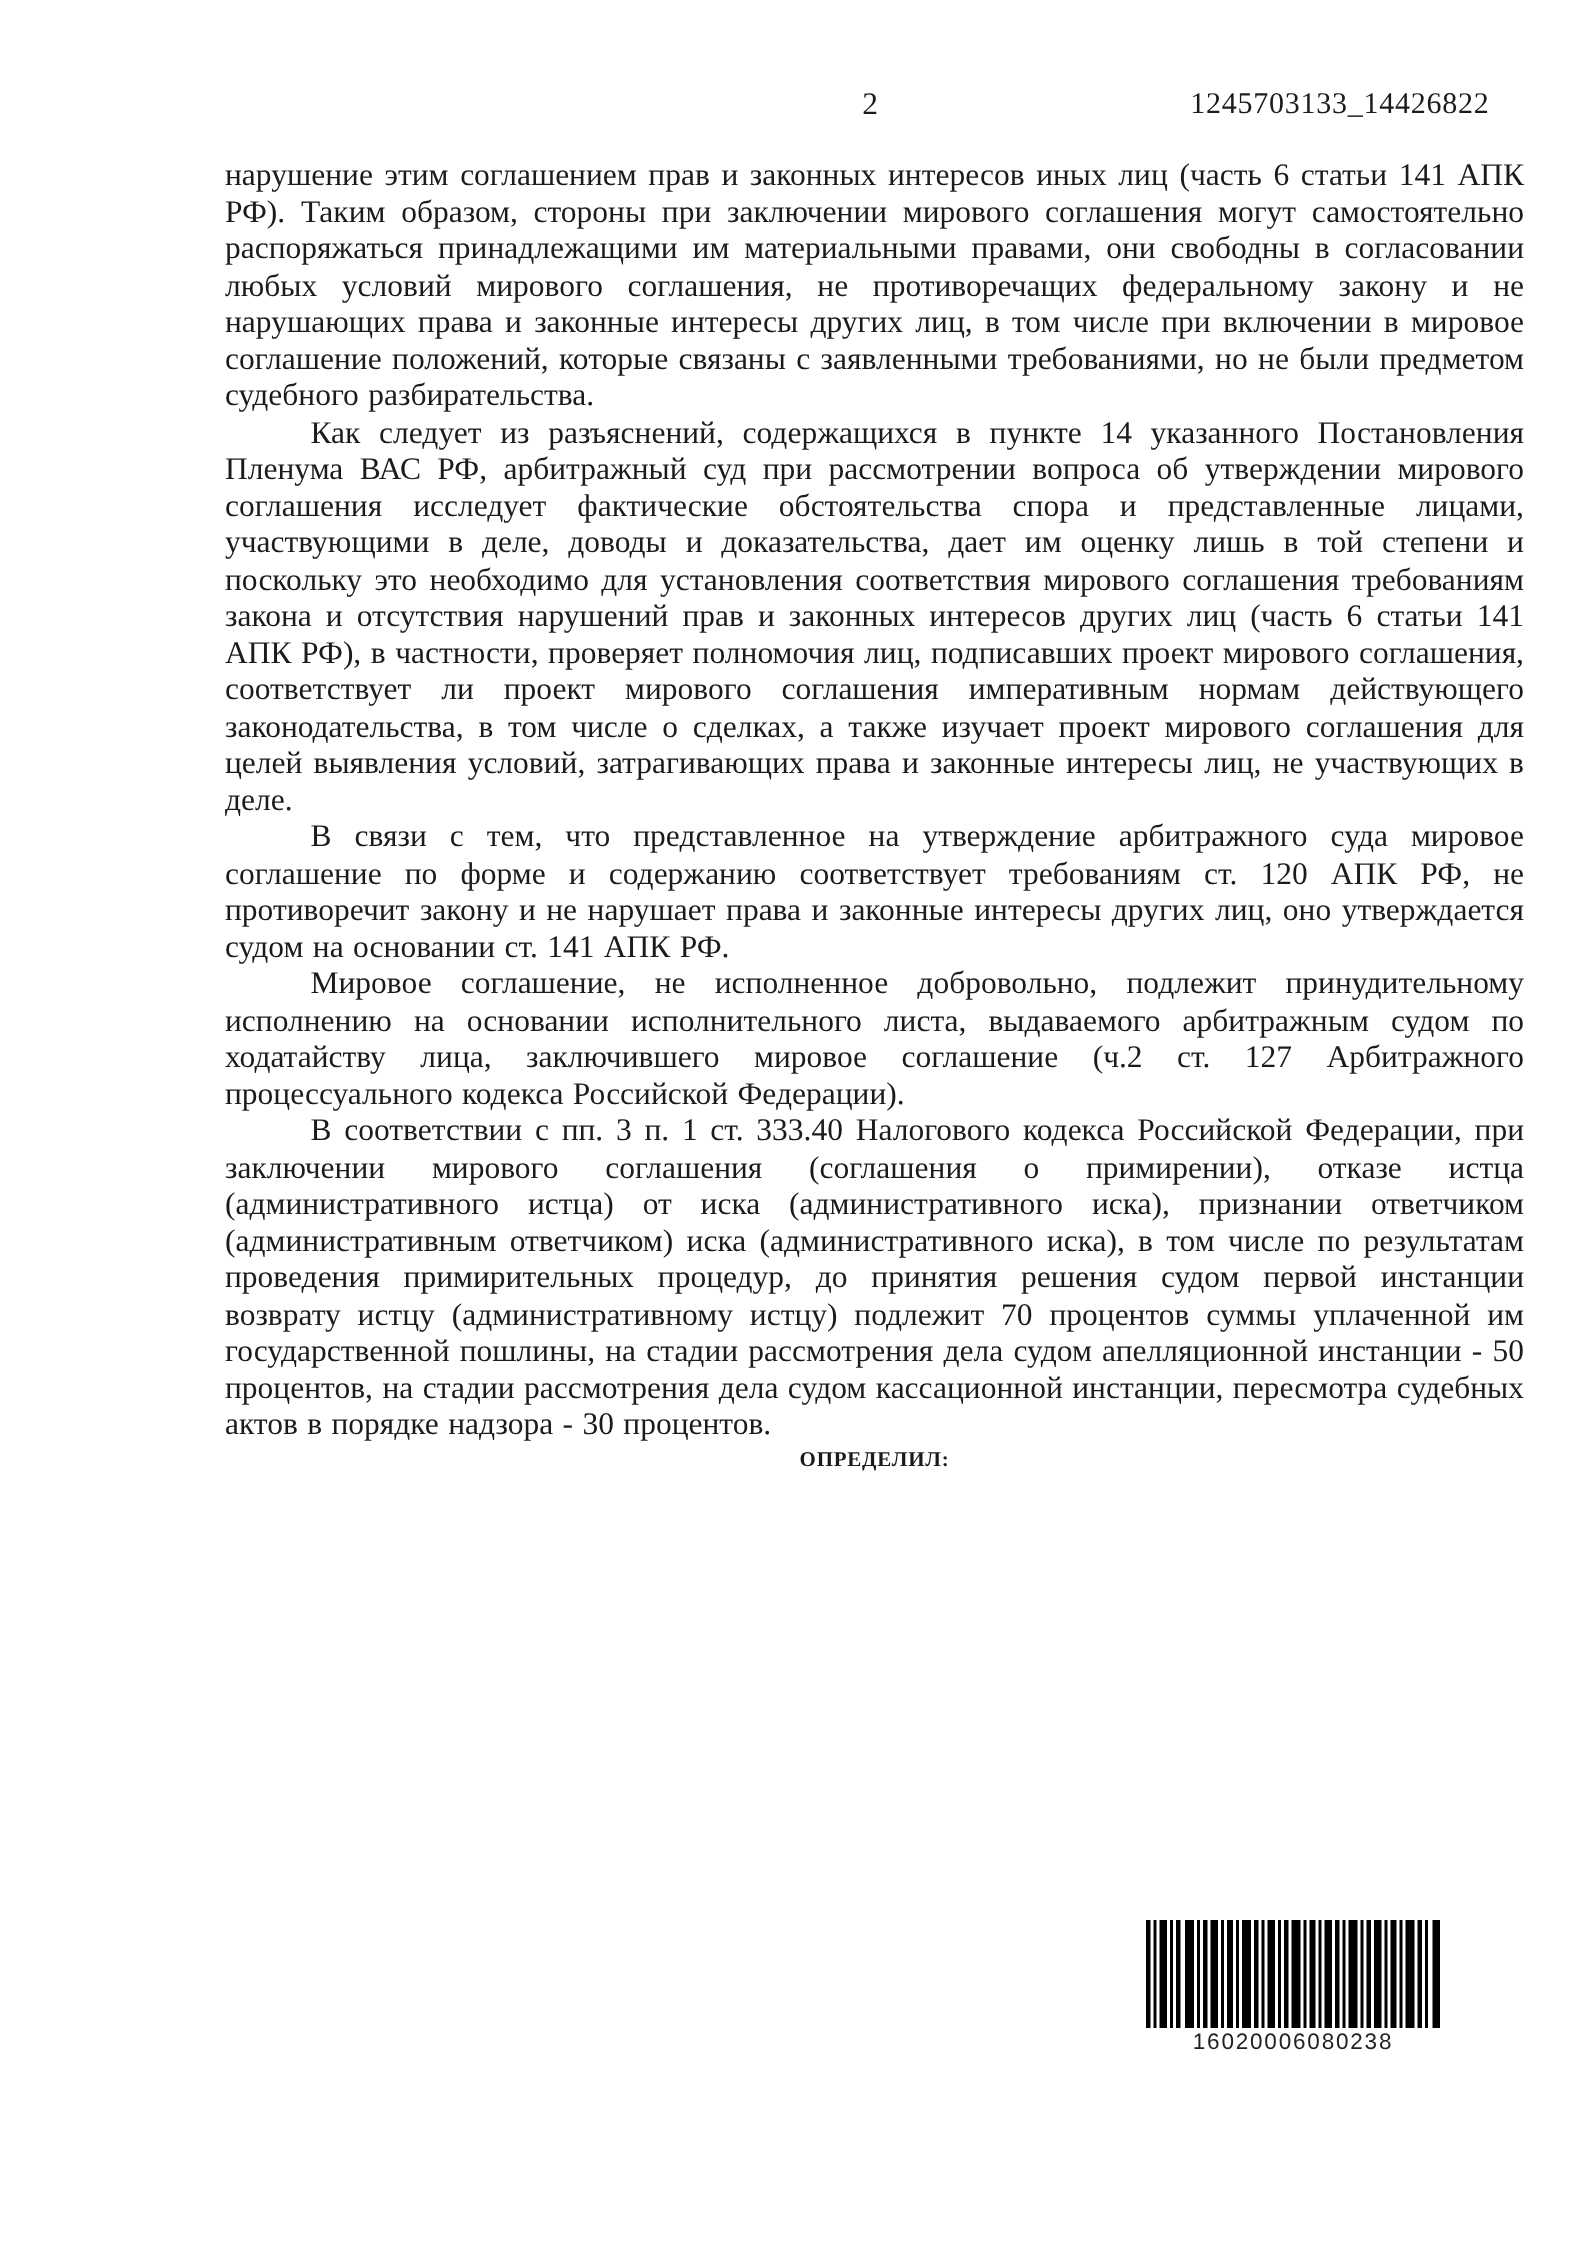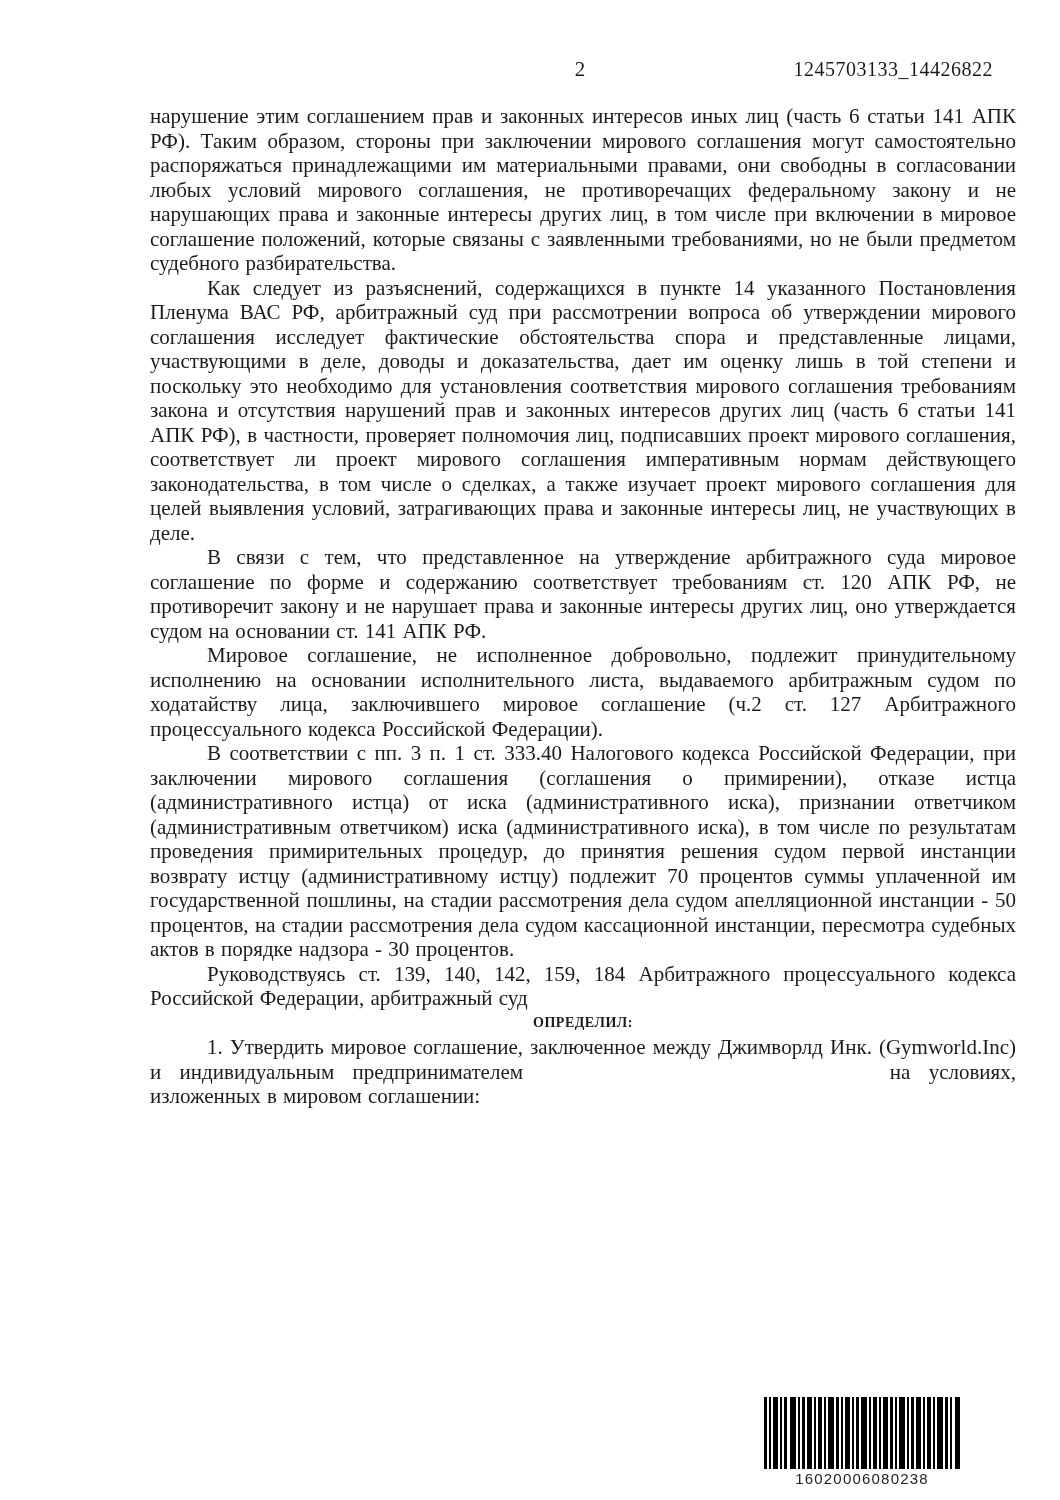--- a/index.html
+++ b/index.html
@@ -62,21 +62,21 @@
     text-indent: 0 !important;
   }
   .redaction-gap {
     display: inline-block;
     height: 2px;
   }
   .gap-defendant-name-1 { width: 330px; }
   .gap-defendant-name-2 { width: 300px; }
   .barcode-block {
     position: absolute;
-    top: 1397px;
+    top: 1280px;
     left: 763px;
     width: 198px;
     text-align: center;
   }
   .barcode-bars {
     display: block;
     width: 196px;
     height: 72px;
     margin: 0 auto;
   }
@@ -98,29 +98,23 @@
 
   <div class="doc-id">1245703133_14426822</div>
 
   <div class="content">
 
     <p class="no-indent">нарушение этим соглашением прав и законных интересов иных лиц (часть 6 статьи 141 АПК РФ). Таким образом, стороны при заключении мирового соглашения могут самостоятельно распоряжаться принадлежащими им материальными правами, они свободны в согласовании любых условий мирового соглашения, не противоречащих федеральному закону и не нарушающих права и законные интересы других лиц, в том числе при включении в мировое соглашение положений, которые связаны с заявленными требованиями, но не были предметом судебного разбирательства.</p>
     <p>Как следует из разъяснений, содержащихся в пункте 14 указанного  Постановления Пленума ВАС РФ, арбитражный суд при рассмотрении вопроса об утверждении мирового соглашения исследует фактические обстоятельства спора и представленные лицами, участвующими в деле, доводы и доказательства, дает им оценку лишь в той степени и поскольку это необходимо для установления соответствия мирового соглашения требованиям закона и отсутствия нарушений прав и законных интересов других лиц (часть 6 статьи 141 АПК РФ), в частности, проверяет полномочия лиц, подписавших проект мирового соглашения, соответствует ли проект мирового соглашения императивным нормам действующего законодательства, в том числе о сделках, а также изучает проект мирового соглашения для целей выявления условий, затрагивающих права и законные интересы лиц, не участвующих в деле.</p>
     <p>В связи с тем, что представленное на утверждение арбитражного суда мировое соглашение по форме и содержанию соответствует требованиям ст. 120 АПК РФ, не противоречит закону и не нарушает права и законные интересы  других лиц, оно утверждается судом на основании  ст. 141 АПК РФ.</p>
     <p>Мировое соглашение, не исполненное добровольно, подлежит принудительному исполнению на основании исполнительного листа, выдаваемого арбитражным судом по ходатайству лица, заключившего мировое соглашение (ч.2 ст. 127 Арбитражного процессуального кодекса Российской Федерации).</p>
     <p>В соответствии с пп. 3 п. 1 ст. 333.40 Налогового кодекса Российской Федерации, при заключении мирового соглашения (соглашения о примирении), отказе истца (административного истца) от иска (административного иска), признании ответчиком (административным ответчиком) иска (административного иска), в том числе по результатам проведения примирительных процедур, до принятия решения судом первой инстанции возврату истцу (административному истцу) подлежит 70 процентов суммы уплаченной им государственной пошлины, на стадии рассмотрения дела судом апелляционной инстанции - 50 процентов, на стадии рассмотрения дела судом кассационной инстанции, пересмотра судебных актов в порядке надзора - 30 процентов.</p>
-    <p>Руководствуясь ст. 139, 140, 142, 159, 184 Арбитражного процессуального кодекса Российской Федерации, арбитражный суд</p>
 
     <p class="ruling-heading">ОПРЕДЕЛИЛ:</p>
 
-    <p>
-      <span>1. Утвердить мировое соглашение, заключенное между Джимворлд Инк. (Gymworld.Inc) и индивидуальным предпринимателем</span>
-      <span class="redaction-gap gap-defendant-name-1"></span>
-      <span>на условиях, изложенных в мировом соглашении:</span>
-    </p>
 
 
   </div>
 
   <div class="barcode-block">
     <svg class="barcode-bars" viewBox="0 0 196 72" xmlns="http://www.w3.org/2000/svg" preserveAspectRatio="none">
       <g fill="#000">
         <rect x="0" y="0" width="3" height="72"></rect>
         <rect x="5" y="0" width="2" height="72"></rect>
         <rect x="9" y="0" width="5" height="72"></rect>

